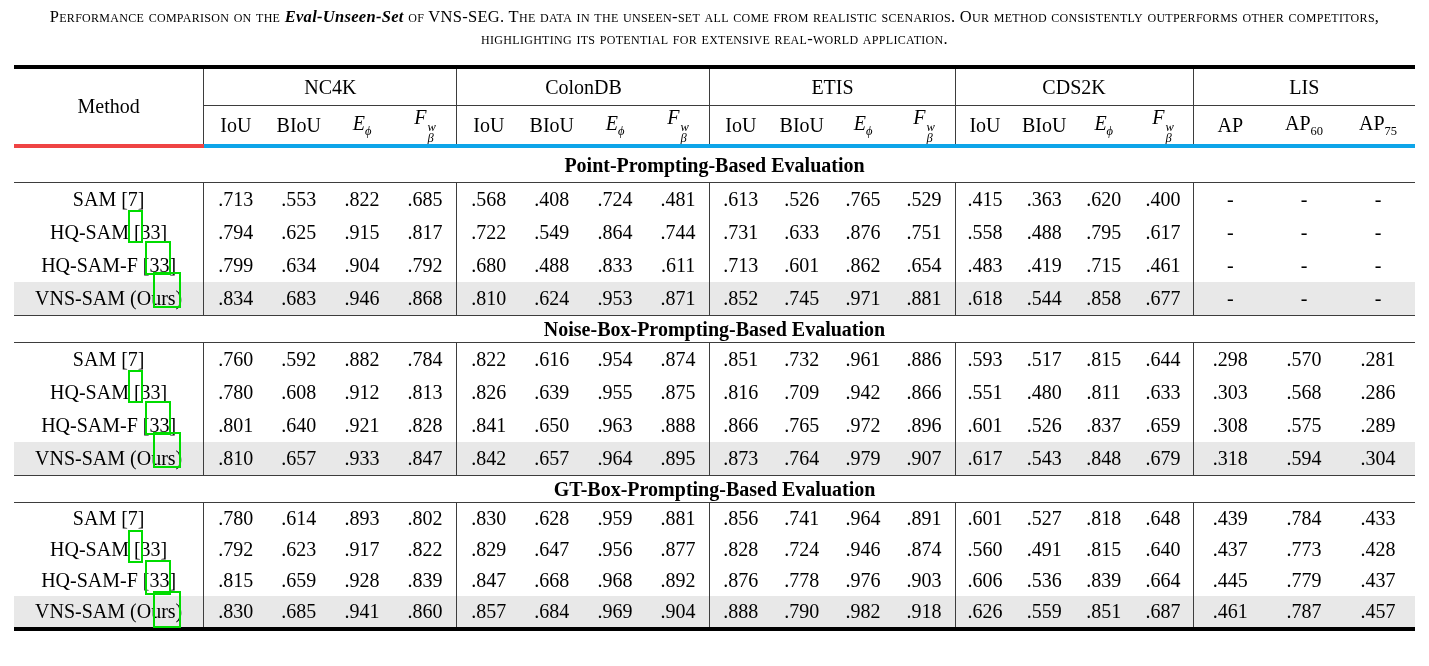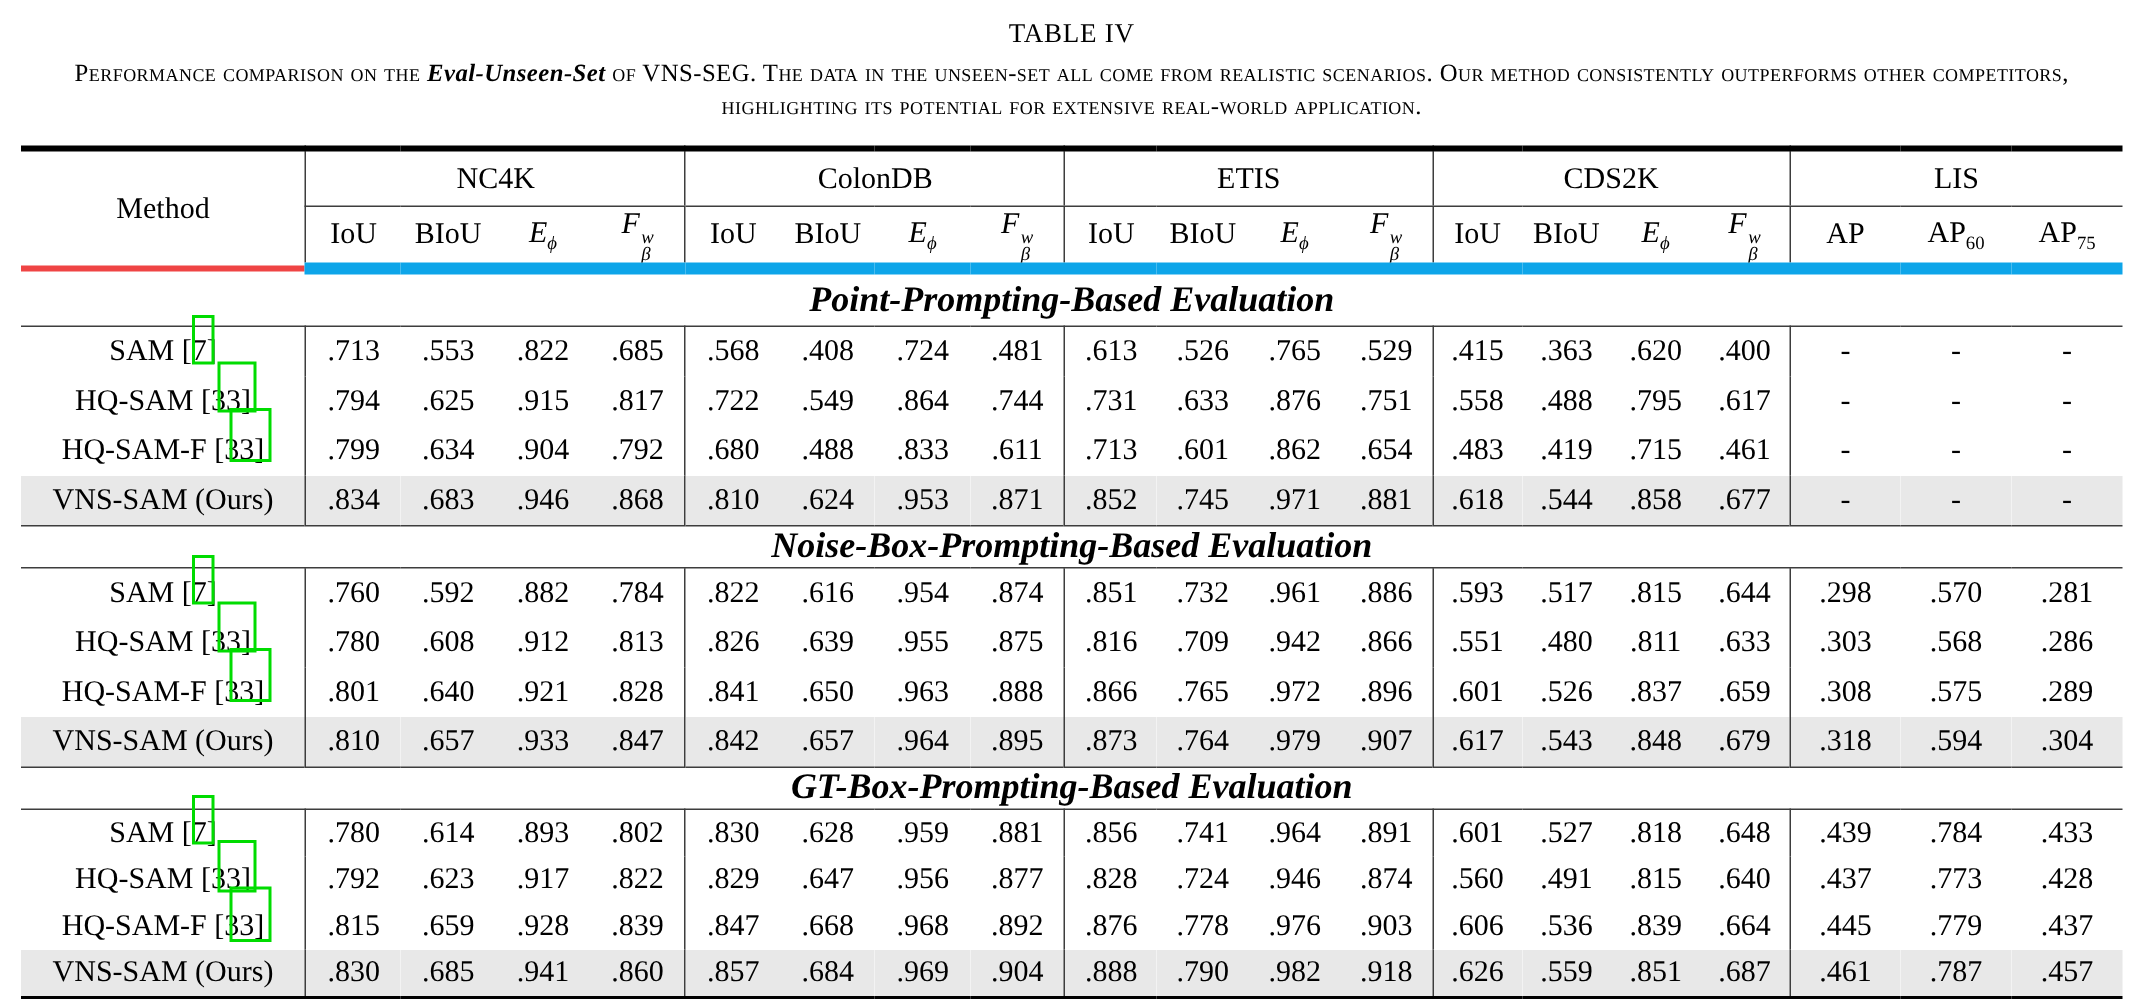--- a/index.html
+++ b/index.html
@@ -21,45 +21,44 @@
   }
   .caption .emph{font-variant:normal;font-style:italic;font-weight:bold;text-align:center;}
   table.results{
     margin:15px auto 0;width:1401px;border-collapse:collapse;table-layout:fixed;
     border-top:4px solid #000;border-bottom:4px solid #000;
     font-size:20px;
   }
   th,td{padding:0;text-align:center;vertical-align:middle;font-weight:normal;overflow:hidden;white-space:nowrap;}
   tr.group-row th{height:36px;}
   th.group-th{border-bottom:1.5px solid var(--rule-gray);}
-  tr.metric-row th{height:32px;border-bottom:8px solid #0ea5e9;margin-top:36px;}
+  tr.metric-row th{height:32px;border-bottom:4px solid #0ea5e9;margin-top:36px;}
   th.method-th{border-bottom:4px solid #ef4444;}
   .gl{border-left:1.5px solid var(--rule-gray);}
   tr.section-row td{
     height:26px;border-top:1.5px solid var(--rule-gray);border-bottom:1.5px solid var(--rule-gray);
-    font-weight:bold;font-style:italic;font-size:24px;
+    font-weight:bold;font-size:20px;
   }
   tr.section-row.first td{height:34px;}
   tbody tr.data-row td{height:33px;}
   tbody tr.data-row.s3 td{height:31px;}
   tr.hl td{background:var(--hl);margin-top:36px;}
   td.b{font-weight:normal;}
   sub.msub{font-size:12.5px;}
   .it{font-style:italic;}
   .supsub{
     display:inline-flex;flex-direction:column;align-items:flex-start;
     font-size:12.5px;line-height:11px;vertical-align:-7px;margin-left:1px;font-style:italic;
   }
   .linkbox{position:absolute;border:2px solid var(--green);box-sizing:border-box;background:transparent;}
 </style>
 </head>
 <body>
 
 <div class="page">
-  <div class="title">TABLE IV</div>
   <div class="caption"><span>Performance comparison on the </span><span class="emph">Eval-Unseen-Set</span><span> of VNS-SEG. The data in the unseen-set all come from realistic scenarios. Our method consistently outperforms other competitors, highlighting its potential for extensive real-world application.</span></div>
 
   <table class="results" id="results-table">
     <colgroup id="colgroup">
         <col style="width: 190px;">
         <col style="width: 63.25px;">
         <col style="width: 63.25px;">
         <col style="width: 63.25px;">
         <col style="width: 63.25px;">
         <col style="width: 63.25px;">

